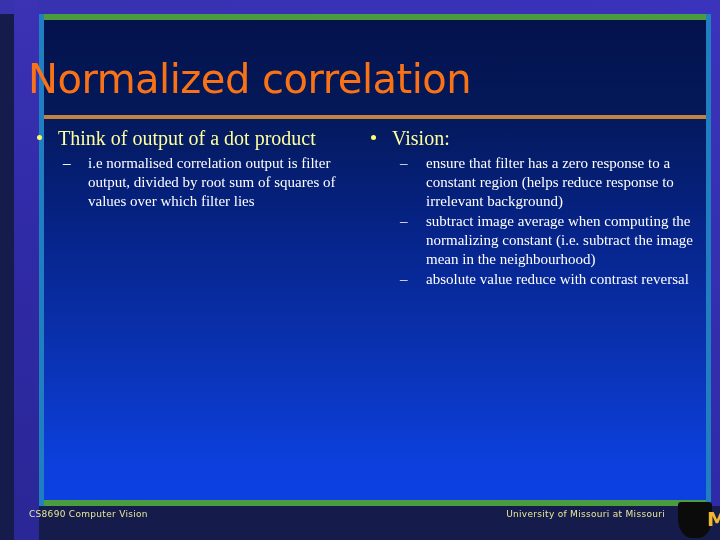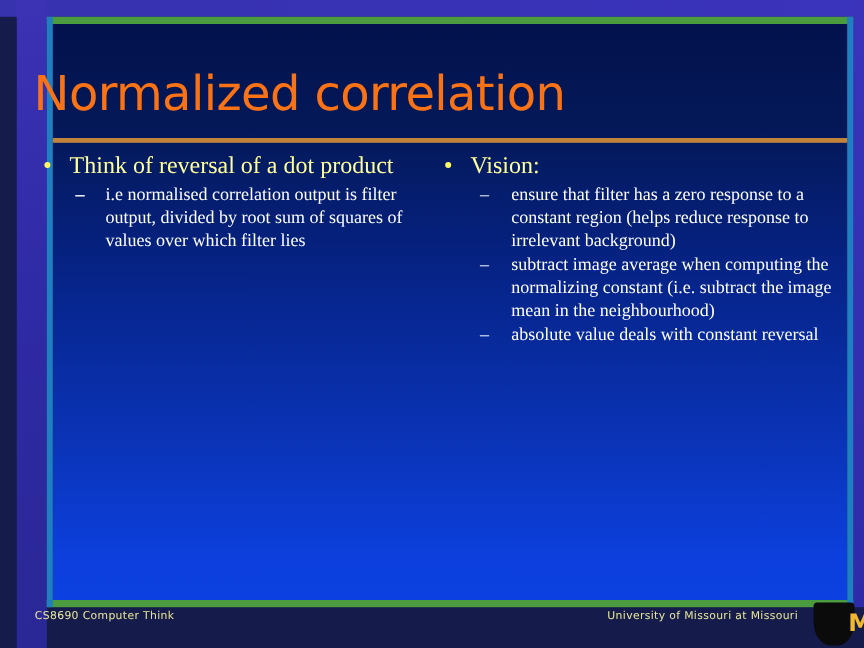--- a/index.html
+++ b/index.html
@@ -252,21 +252,21 @@
   <div class="frame-left"></div>
   <div class="frame-right"></div>
 
   <div class="title">Normalized correlation</div>
   <div class="rule"></div>
 
   <div class="col col-left">
     <ul class="lvl1">
       <li class="lvl1">
         <span class="bullet"></span>
-        <span class="lvl1-text">Think of reversal of a dot product</span>
+        <span class="lvl1-text">Think of output of a dot product</span>
         <ul class="lvl2">
           <li class="lvl2">
             <span class="dash">–</span>
           </li>
           <li class="lvl2">
             <span class="dash">–</span>
             <span>i.e normalised correlation output is filter output, divided by root sum of squares of values over which filter lies</span>
           </li>
         </ul>
       </li>
@@ -282,28 +282,28 @@
           <li class="lvl2">
             <span class="dash">–</span>
             <span>ensure that filter has a zero response to a constant region (helps reduce response to irrelevant background)</span>
           </li>
           <li class="lvl2">
             <span class="dash">–</span>
             <span>subtract image average when computing the normalizing constant (i.e. subtract the image mean in the neighbourhood)</span>
           </li>
           <li class="lvl2">
             <span class="dash">–</span>
-            <span>absolute value deals with constant reversal</span>
+            <span>absolute value reduce with contrast reversal</span>
           </li>
         </ul>
       </li>
     </ul>
   </div>
 
-  <div class="footer-left">CS8690 Computer Think</div>
+  <div class="footer-left">CS8690 Computer Vision</div>
   <div class="footer-right">University of Missouri at Missouri</div>
 
   <div class="logo">
     <div class="logo-shield"></div>
     <div class="logo-text">MU</div>
   </div>
 
 </div>
 
 </body></html>

